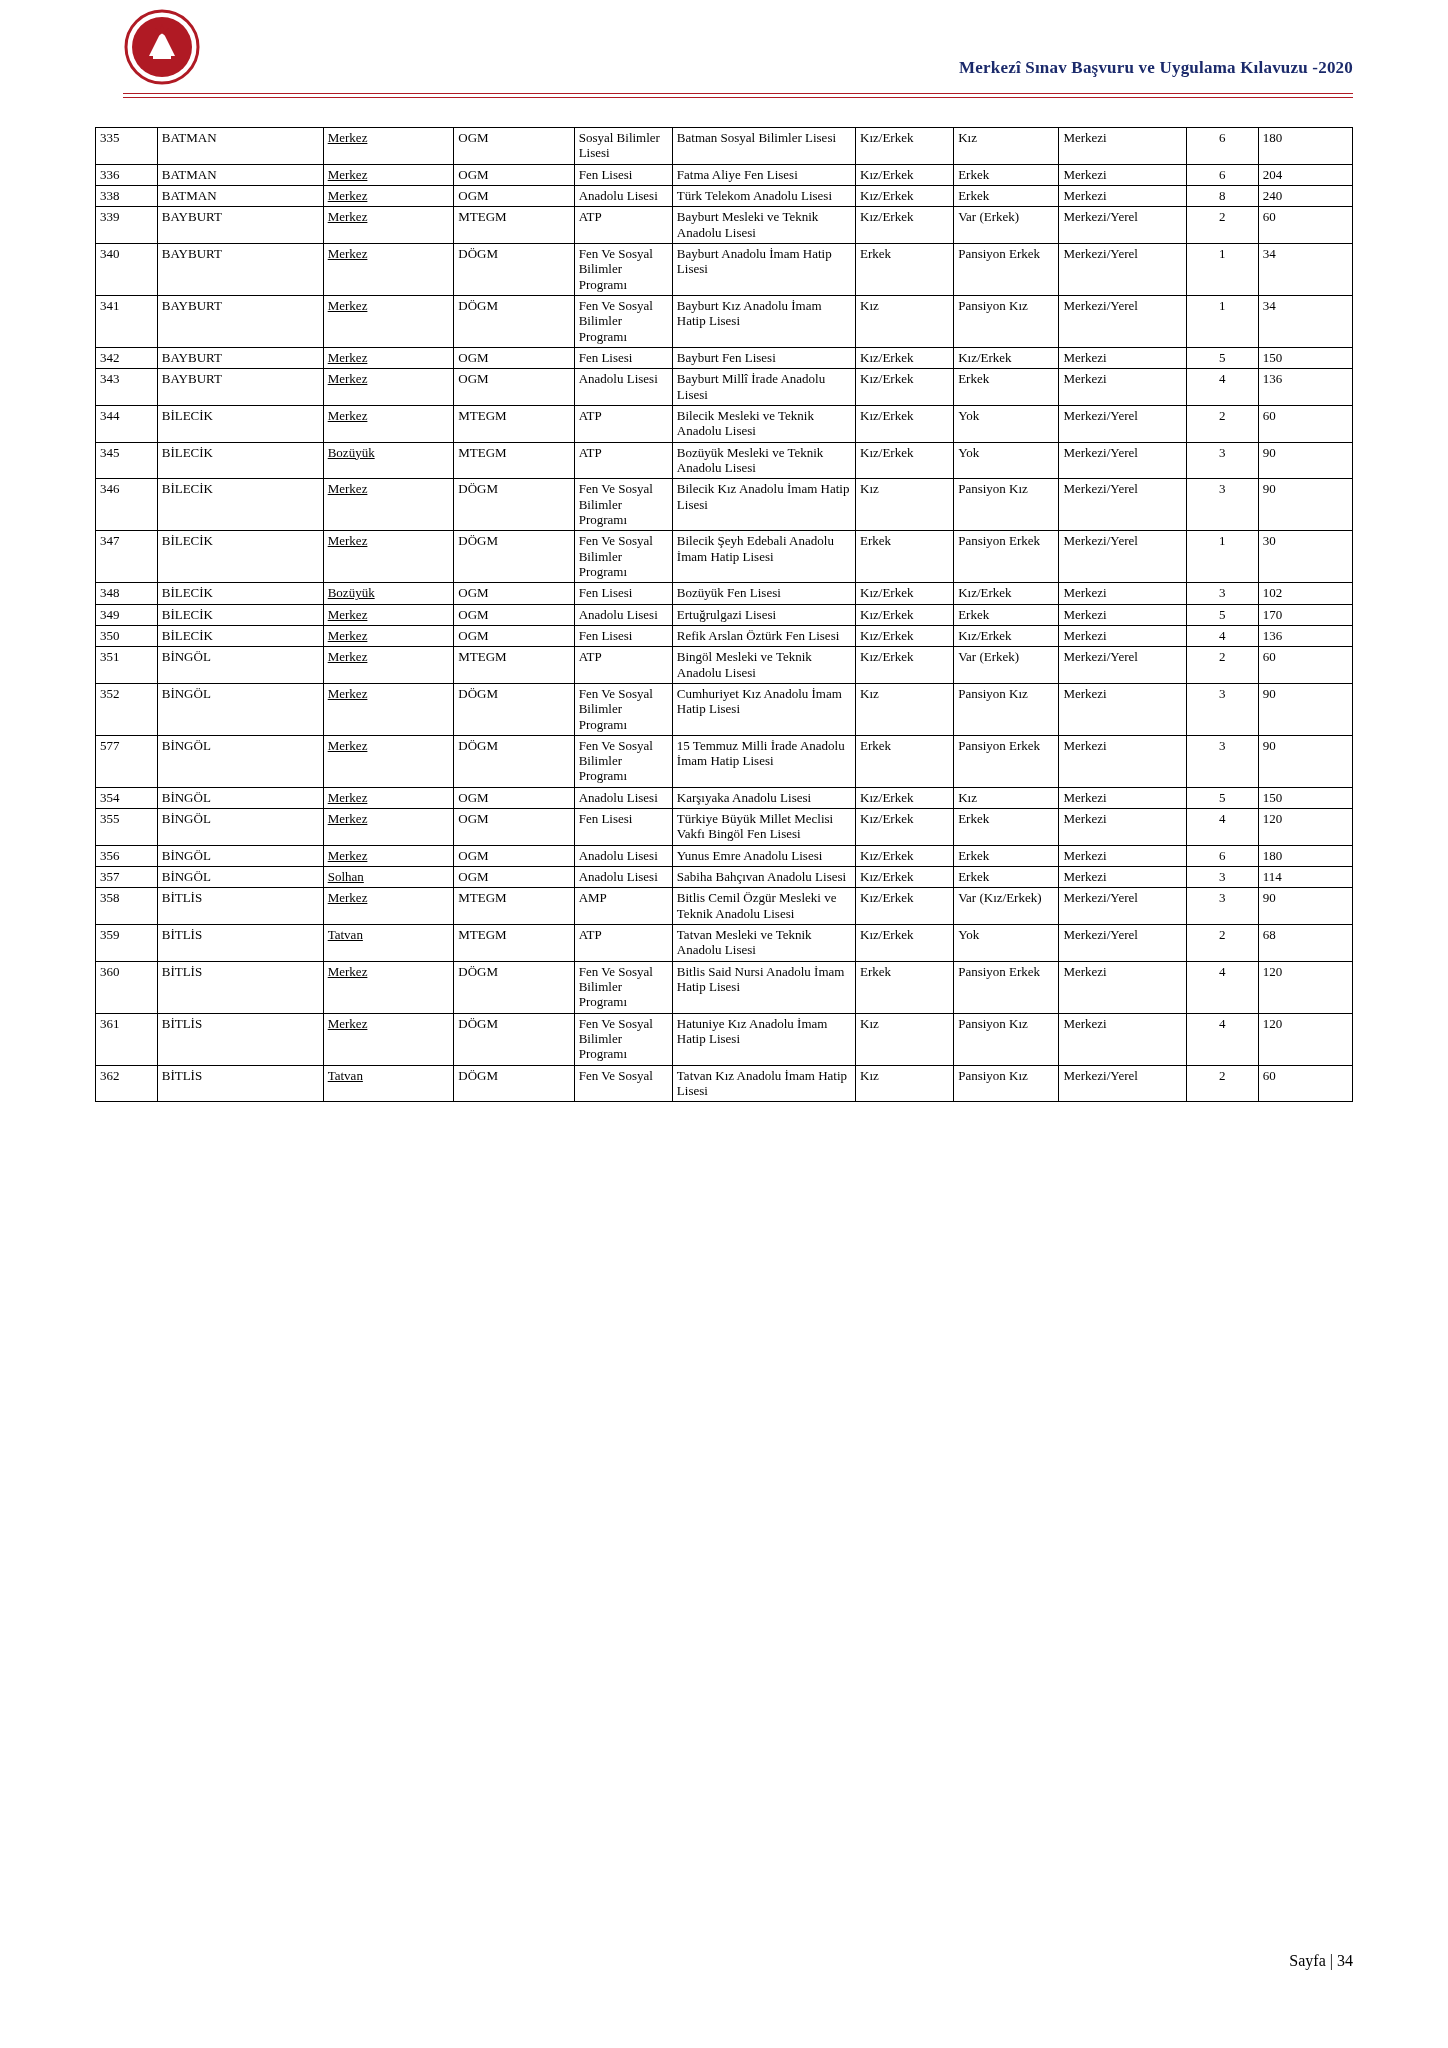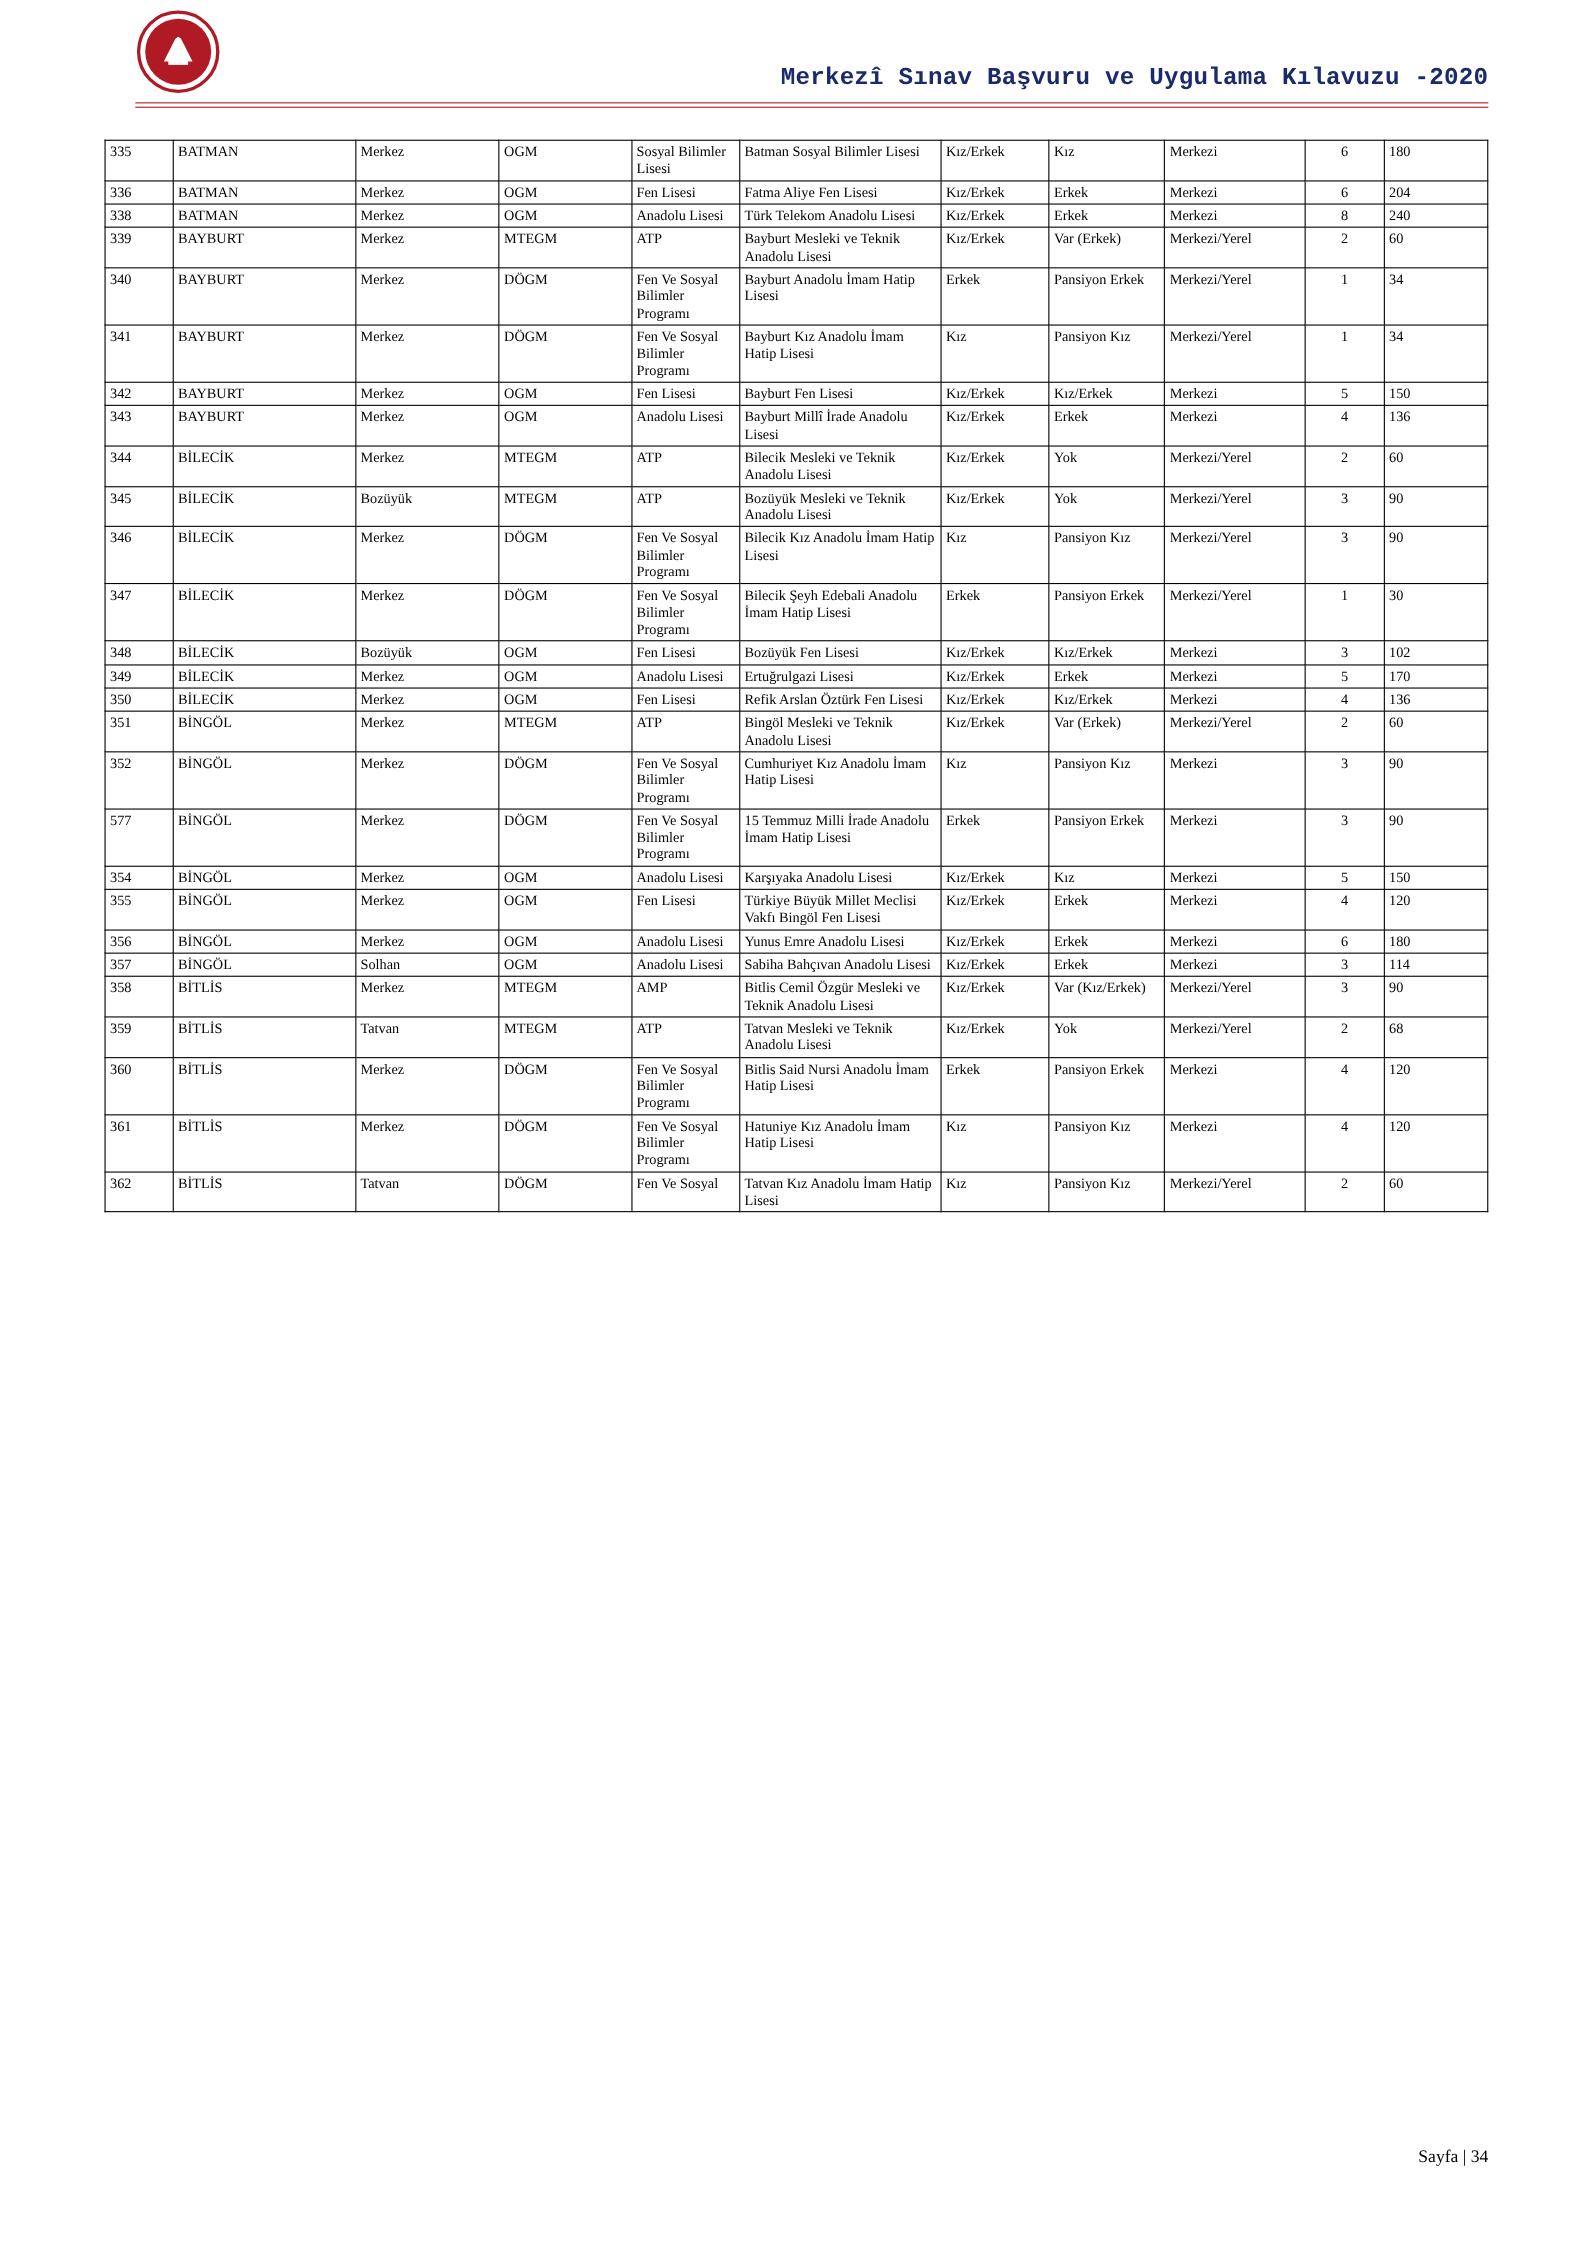--- a/index.html
+++ b/index.html
@@ -31,22 +31,22 @@
     left: 28px;
     top: 8px;
     width: 78px;
     height: 78px;
   }
   .logo svg { display:block; }
   .header-title {
     position: absolute;
     right: 0;
     top: 58px;
-    font-family: Liberation Mono, monospace;
-    font-size: 22px;
+    font-family: Liberation Serif, serif;
+    font-size: 17px;
     font-weight: bold;
     color: #1b2a6b;
     letter-spacing: 0.2px;
   }
   .header-rule {
     position: absolute;
     left: 28px;
     right: 0;
     top: 93px;
     height: 3px;
@@ -63,21 +63,21 @@
   }
   table.list td {
     border: 1px solid #000000;
     vertical-align: top;
     padding: 2px 4px 3px 4px;
     line-height: 1.18;
     font-family: "Liberation Serif", serif;
   }
   td.num { text-align: left; width: 52px; }
   td.c-il { width: 155px; }
-  td.c-ilce { width: 120px; }
+  td.c-ilce { width: 120px; text-decoration: underline; }
   td.c-gm { width: 110px; }
   td.c-tur { width: 88px; }
   td.c-ad { width: 172px; }
   td.c-ogr { width: 88px; }
   td.c-pans { width: 95px; }
   td.c-yer { width: 117px; }
   td.c-kont { width: 62px; text-align: center; }
   td.c-top { width: 84px; text-align: left; }
 
   

